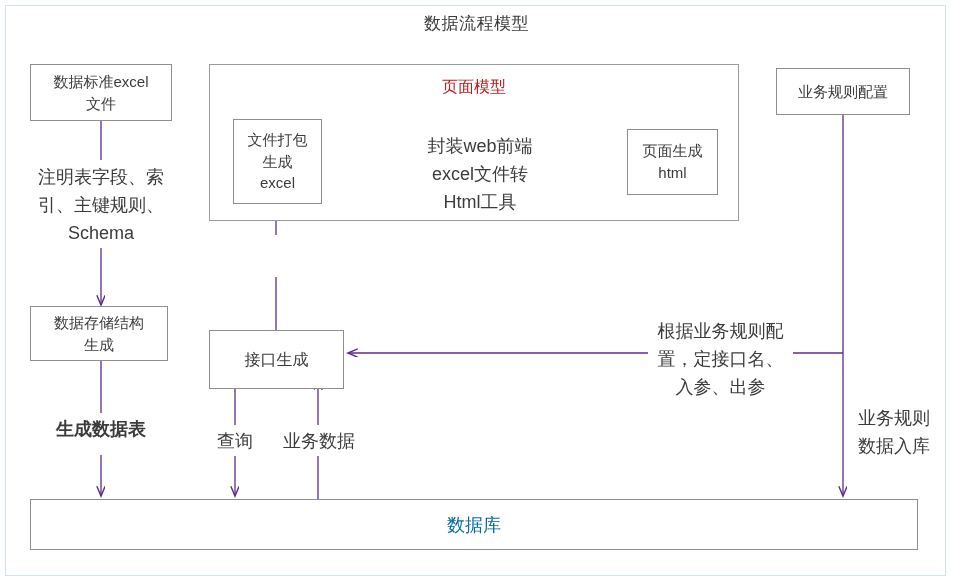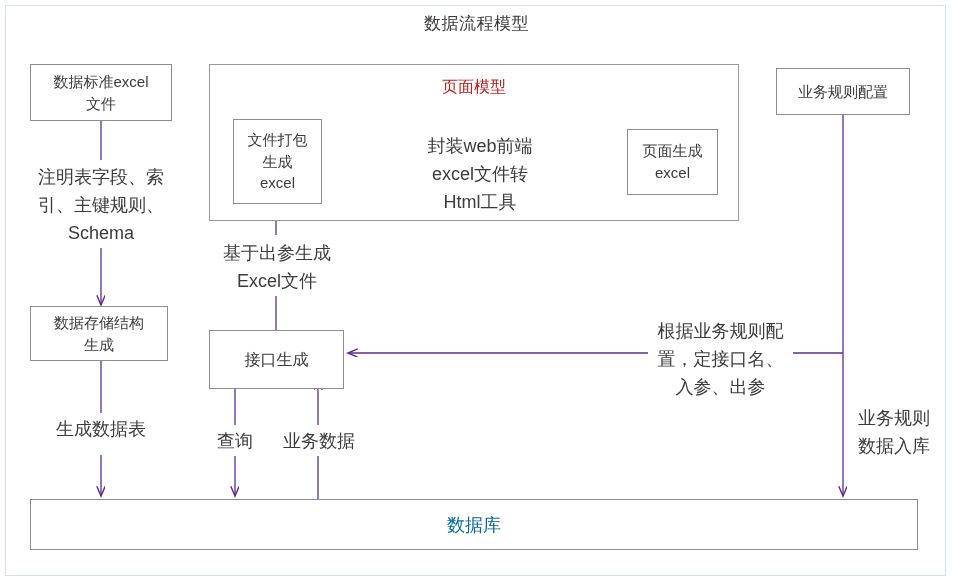--- a/index.html
+++ b/index.html
@@ -141,39 +141,37 @@
   <div class="node" style="left: 30px; top: 64px; width: 142px; height: 57px; white-space: pre-line;">数据标准excel
 文件</div>
 
   <div class="edge-label" style="left: 28px; top: 164px; width: 146px; white-space: pre-line;">注明表字段、索
 引、主键规则、
 Schema</div>
 
   <div class="node" style="left: 30px; top: 306px; width: 138px; height: 55px; white-space: pre-line;">数据存储结构
 生成</div>
 
-  <div class="edge-label" style="left: 28px; top: 416px; width: 146px; white-space: pre-line;">生成数据表</div>
+  <div class="edge-label" style="left: 28px; top: 416px; width: 146px; white-space: pre-line; font-weight: bold;">生成数据表</div>
 
   <div class="group-box" style="left:209px; top:64px; width:530px; height:157px;">
     <div class="group-title">页面模型</div>
   </div>
 
   <div class="node" style="left: 233px; top: 119px; width: 89px; height: 85px; font-size: 15px; white-space: pre-line;">文件打包
 生成
 excel</div>
 
   <div class="edge-label" style="left: 409px; top: 133px; width: 142px; white-space: pre-line;">封装web前端
 excel文件转
 Html工具</div>
 
   <div class="node" style="left: 627px; top: 129px; width: 91px; height: 66px; white-space: pre-line;">页面生成
-excel</div>
+html</div>
 
-  <div class="edge-label" style="left: 206px; top: 240px; width: 142px; white-space: pre-line;">基于出参生成
-Excel文件</div>
 
   <div class="node" style="left: 209px; top: 330px; width: 135px; height: 59px; font-size: 16px; white-space: pre-line;">接口生成</div>
 
   <div class="node" style="left: 776px; top: 68px; width: 134px; height: 47px; font-size: 15px; white-space: pre-line;">业务规则配置</div>
 
   <div class="edge-label" style="left: 648px; top: 318px; width: 145px; white-space: pre-line;">根据业务规则配
 置，定接口名、
 入参、出参</div>
 
   <div class="edge-label" style="left: 855px; top: 405px; width: 78px; white-space: pre-line;">业务规则

